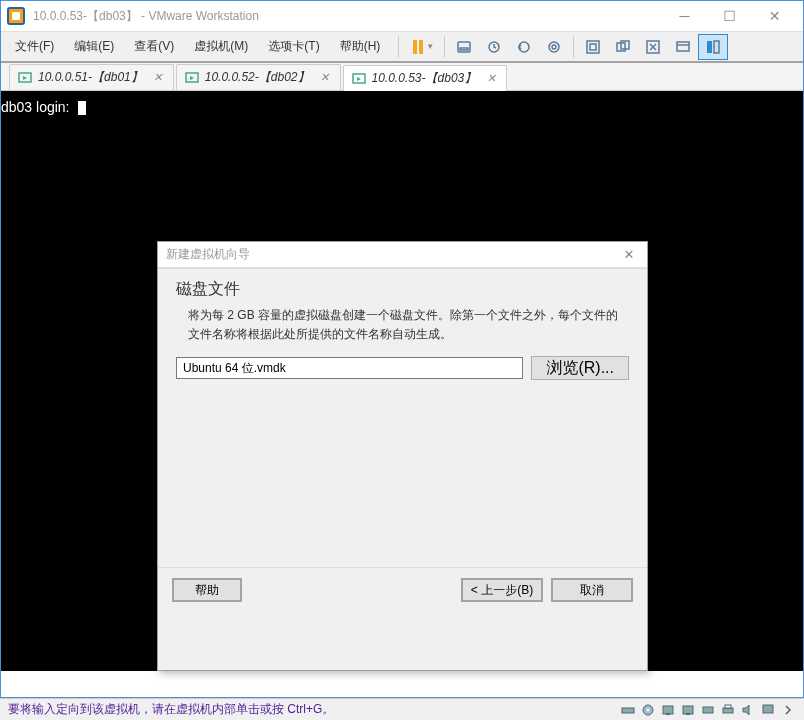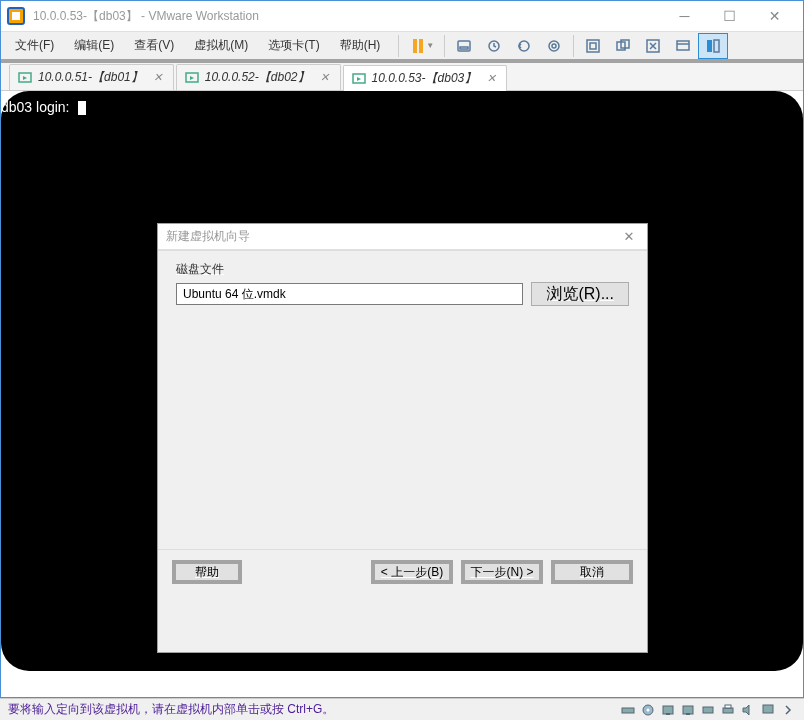--- a/index.html
+++ b/index.html
@@ -7,64 +7,64 @@
 
 .app-window { position: absolute; left: 0; top: 0; width: 804px; height: 698px; background: #fff; border: 1px solid #4a90d9; }
 
 .titlebar { height: 30px; background: #fff; display: flex; align-items: center; padding: 0 6px; border-radius: 8px; }
 .titlebar-icon { width: 18px; height: 18px; background: #f7a400; border: 2px solid #2060c0; border-radius: 3px; display: flex; align-items: center; justify-content: center; margin-right: 8px; }
 .titlebar-icon-inner { width: 8px; height: 8px; background: #fff; }
 .titlebar-text { flex: 1; font-size: 12px; color: #999; }
 .titlebar-btns { display: flex; gap: 0; }
 .titlebar-btn { width: 45px; height: 28px; display: flex; align-items: center; justify-content: center; color: #888; font-size: 14px; cursor: pointer; }
 
-.menubar { height: 32px; background: #f0f0f0; display: flex; align-items: center; border-top: 1px solid #e0e0e0; border-bottom: 4px solid #a3a3a3; }
+.menubar { height: 32px; background: #f0f0f0; display: flex; align-items: center; border-top: 1px solid #e0e0e0; border-bottom: 2px solid #a3a3a3; }
 .menu-items { display: flex; align-items: center; padding: 0 4px; }
 .menu-item { font-size: 12px; color: #333; padding: 4px 10px; cursor: pointer; }
 .menu-sep { width: 1px; height: 22px; background: #ccc; margin: 0 4px; }
 
 .toolbar-icons { display: flex; align-items: center; gap: 0; padding: 0 4px; }
 .tbtn { width: 30px; height: 26px; display: flex; align-items: center; justify-content: center; cursor: pointer; border: 1px solid transparent; }
 .tbtn.active { background: #cce4f7; border-color: #2a8dd4; }
 .tbtn svg { width: 16px; height: 16px; }
 .pause-btn { display: flex; align-items: center; gap: 1px; padding: 0 6px; height: 26px; cursor: pointer; }
 .pause-bars { display: flex; gap: 2px; }
 .pbar { width: 4px; height: 14px; background: #f5a623; }
 .dropdown-arrow { font-size: 8px; color: #888; margin-left: 2px; }
 
 .tabbar { height: 28px; background: #f4f4f4; display: flex; align-items: flex-end; padding: 0 0 0 8px; border-bottom: 1px solid #ccc; }
 .vm-tab { height: 26px; padding: 0 8px; display: flex; align-items: center; font-size: 12px; color: #333; background: #f4f4f4; border: 1px solid #ccc; border-bottom: none; margin-right: 2px; cursor: pointer; border-radius: 2px 2px 0 0; font-style: italic; }
 .vm-tab.active { background: #fff; position: relative; top: 1px; }
 .vm-tab-icon { width: 14px; height: 14px; margin-right: 6px; display: flex; align-items: center; justify-content: center; }
 .vm-tab-icon svg { width: 14px; height: 14px; }
 .tab-close { width: 14px; height: 14px; margin-left: 8px; color: #888; display: flex; align-items: center; justify-content: center; font-size: 11px; cursor: pointer; }
 
-.console { flex: 1; background: #000; color: #fff; font-family: "Consolas", monospace; font-size: 14px; padding: 8px 0 0 0; height: 580px; position: relative; border-radius: 28px; }
+.console { flex: 1; background: #000; color: #fff; font-family: "Consolas", monospace; font-size: 14px; padding: 8px 0 0 0; height: 580px; position: relative; }
 .console-line { white-space: pre; }
 .cursor { display: inline-block; width: 8px; height: 14px; background: #fff; vertical-align: text-bottom; }
 
-.dialog { position: absolute; left: 156px; top: 132px; width: 491px; height: 430px; background: #f0f0f0; border: 1px solid #a0a0a0; box-shadow: 2px 2px 8px rgba(0,0,0,0.3); text-decoration: underline; }
+.dialog { position: absolute; left: 156px; top: 150px; width: 491px; height: 430px; background: #f0f0f0; border: 1px solid #a0a0a0; box-shadow: 2px 2px 8px rgba(0,0,0,0.3); }
 .dialog-titlebar { height: 26px; background: #fff; display: flex; align-items: center; padding: 0 8px; border-bottom: 1px solid #e0e0e0; }
 .dialog-title { flex: 1; font-size: 12px; color: #999; }
 .dialog-close { width: 20px; height: 20px; display: flex; align-items: center; justify-content: center; color: #888; cursor: pointer; font-size: 13px; }
 
 .dialog-header { background: #fff; padding: 10px 20px 12px 24px; }
 .dialog-header-title { font-size: 12px; font-weight: bold; color: #333; margin-bottom: 4px; }
 .dialog-header-sub { font-size: 12px; color: #333; padding-left: 20px; }
 
 .dialog-body { padding: 10px 18px; border-top: 1px solid #ddd; border-bottom: 1px solid #ddd; height: 300px; }
-.dialog-section-label { font-size: 12px; color: #333; margin-bottom: 4px; }
+.dialog-section-label { font-size: 16px; color: #333; margin-bottom: 4px; }
 .dialog-desc { font-size: 12px; color: #333; padding: 2px 0 12px 12px; line-height: 1.6; }
 .dialog-row { display: flex; gap: 8px; align-items: center; padding-left: 0; }
 .dialog-input { flex: 1; height: 22px; padding: 2px 6px; font-size: 12px; border: 1px solid #7a7a7a; background: #fff; max-width: 368px; }
 .dialog-browse { height: 24px; padding: 0 14px; font-size: 16px; background: #e1e1e1; border: 1px solid #adadad; cursor: pointer; }
 
 .dialog-footer { display: flex; align-items: center; padding: 10px 14px; gap: 8px; }
 .dialog-footer-spacer { flex: 1; }
-.dlg-btn { height: 24px; padding: 0 1px; font-size: 12px; background: #e1e1e1; border: 4px solid #a3a3a3; cursor: pointer; min-width: 82px; }
+.dlg-btn { height: 24px; padding: 0 1px; font-size: 12px; background: #e1e1e1; border: 2px solid #a3a3a3; cursor: pointer; min-width: 82px; }
 .help-btn { min-width: 70px; }
 
 .statusbar { position: absolute; left: 0; bottom: 0; width: 804px; height: 22px; background: #f0f0f0; display: flex; align-items: center; padding: 0 8px; font-size: 12px; color: #4c1d95; border-top: 1px solid #ccc; }
 .statusbar-text { flex: 1; }
 .status-icons { display: flex; gap: 4px; align-items: center; }
 .sicon { width: 16px; height: 16px; display: flex; align-items: center; justify-content: center; }
 .sicon svg { width: 14px; height: 14px; }
 
 .mono-icon { stroke: #5a7a9a; fill: none; stroke-width: 1.5; }
 </style>
@@ -198,30 +198,30 @@
   <div class="console">
     <span class="console-line">db03 login:</span> <span class="cursor"></span>
 
     <div class="dialog">
       <div class="dialog-titlebar">
         <div class="dialog-title">新建虚拟机向导</div>
         <div class="dialog-close">✕</div>
       </div>
       <div class="dialog-body">
         <div class="dialog-section-label">磁盘文件</div>
+        <div class="dialog-desc">将为每 2 GB 容量的虚拟磁盘创建一个磁盘文件。除第一个文件之外，每个文件的文件名称将根据此处所提供的文件名称自动生成。</div>
         <div class="dialog-row">
           <input class="dialog-input" type="text" value="Ubuntu 64 位.vmdk" style="">
           <button class="dialog-browse">浏览(R)...</button>
         </div>
       </div>
       <div class="dialog-footer">
         <button class="dlg-btn help-btn">帮助</button>
         <div class="dialog-footer-spacer"></div>
         <button class="dlg-btn">&lt; 上一步(B)</button>
-        <button class="dlg-btn">下一步(N) &gt;</button>
         <button class="dlg-btn">取消</button>
       </div>
     </div>
   </div>
 </div>
 
 <div class="statusbar">
   <div class="statusbar-text">要将输入定向到该虚拟机，请在虚拟机内部单击或按 Ctrl+G。</div>
   <div class="status-icons">
     <div class="sicon">

